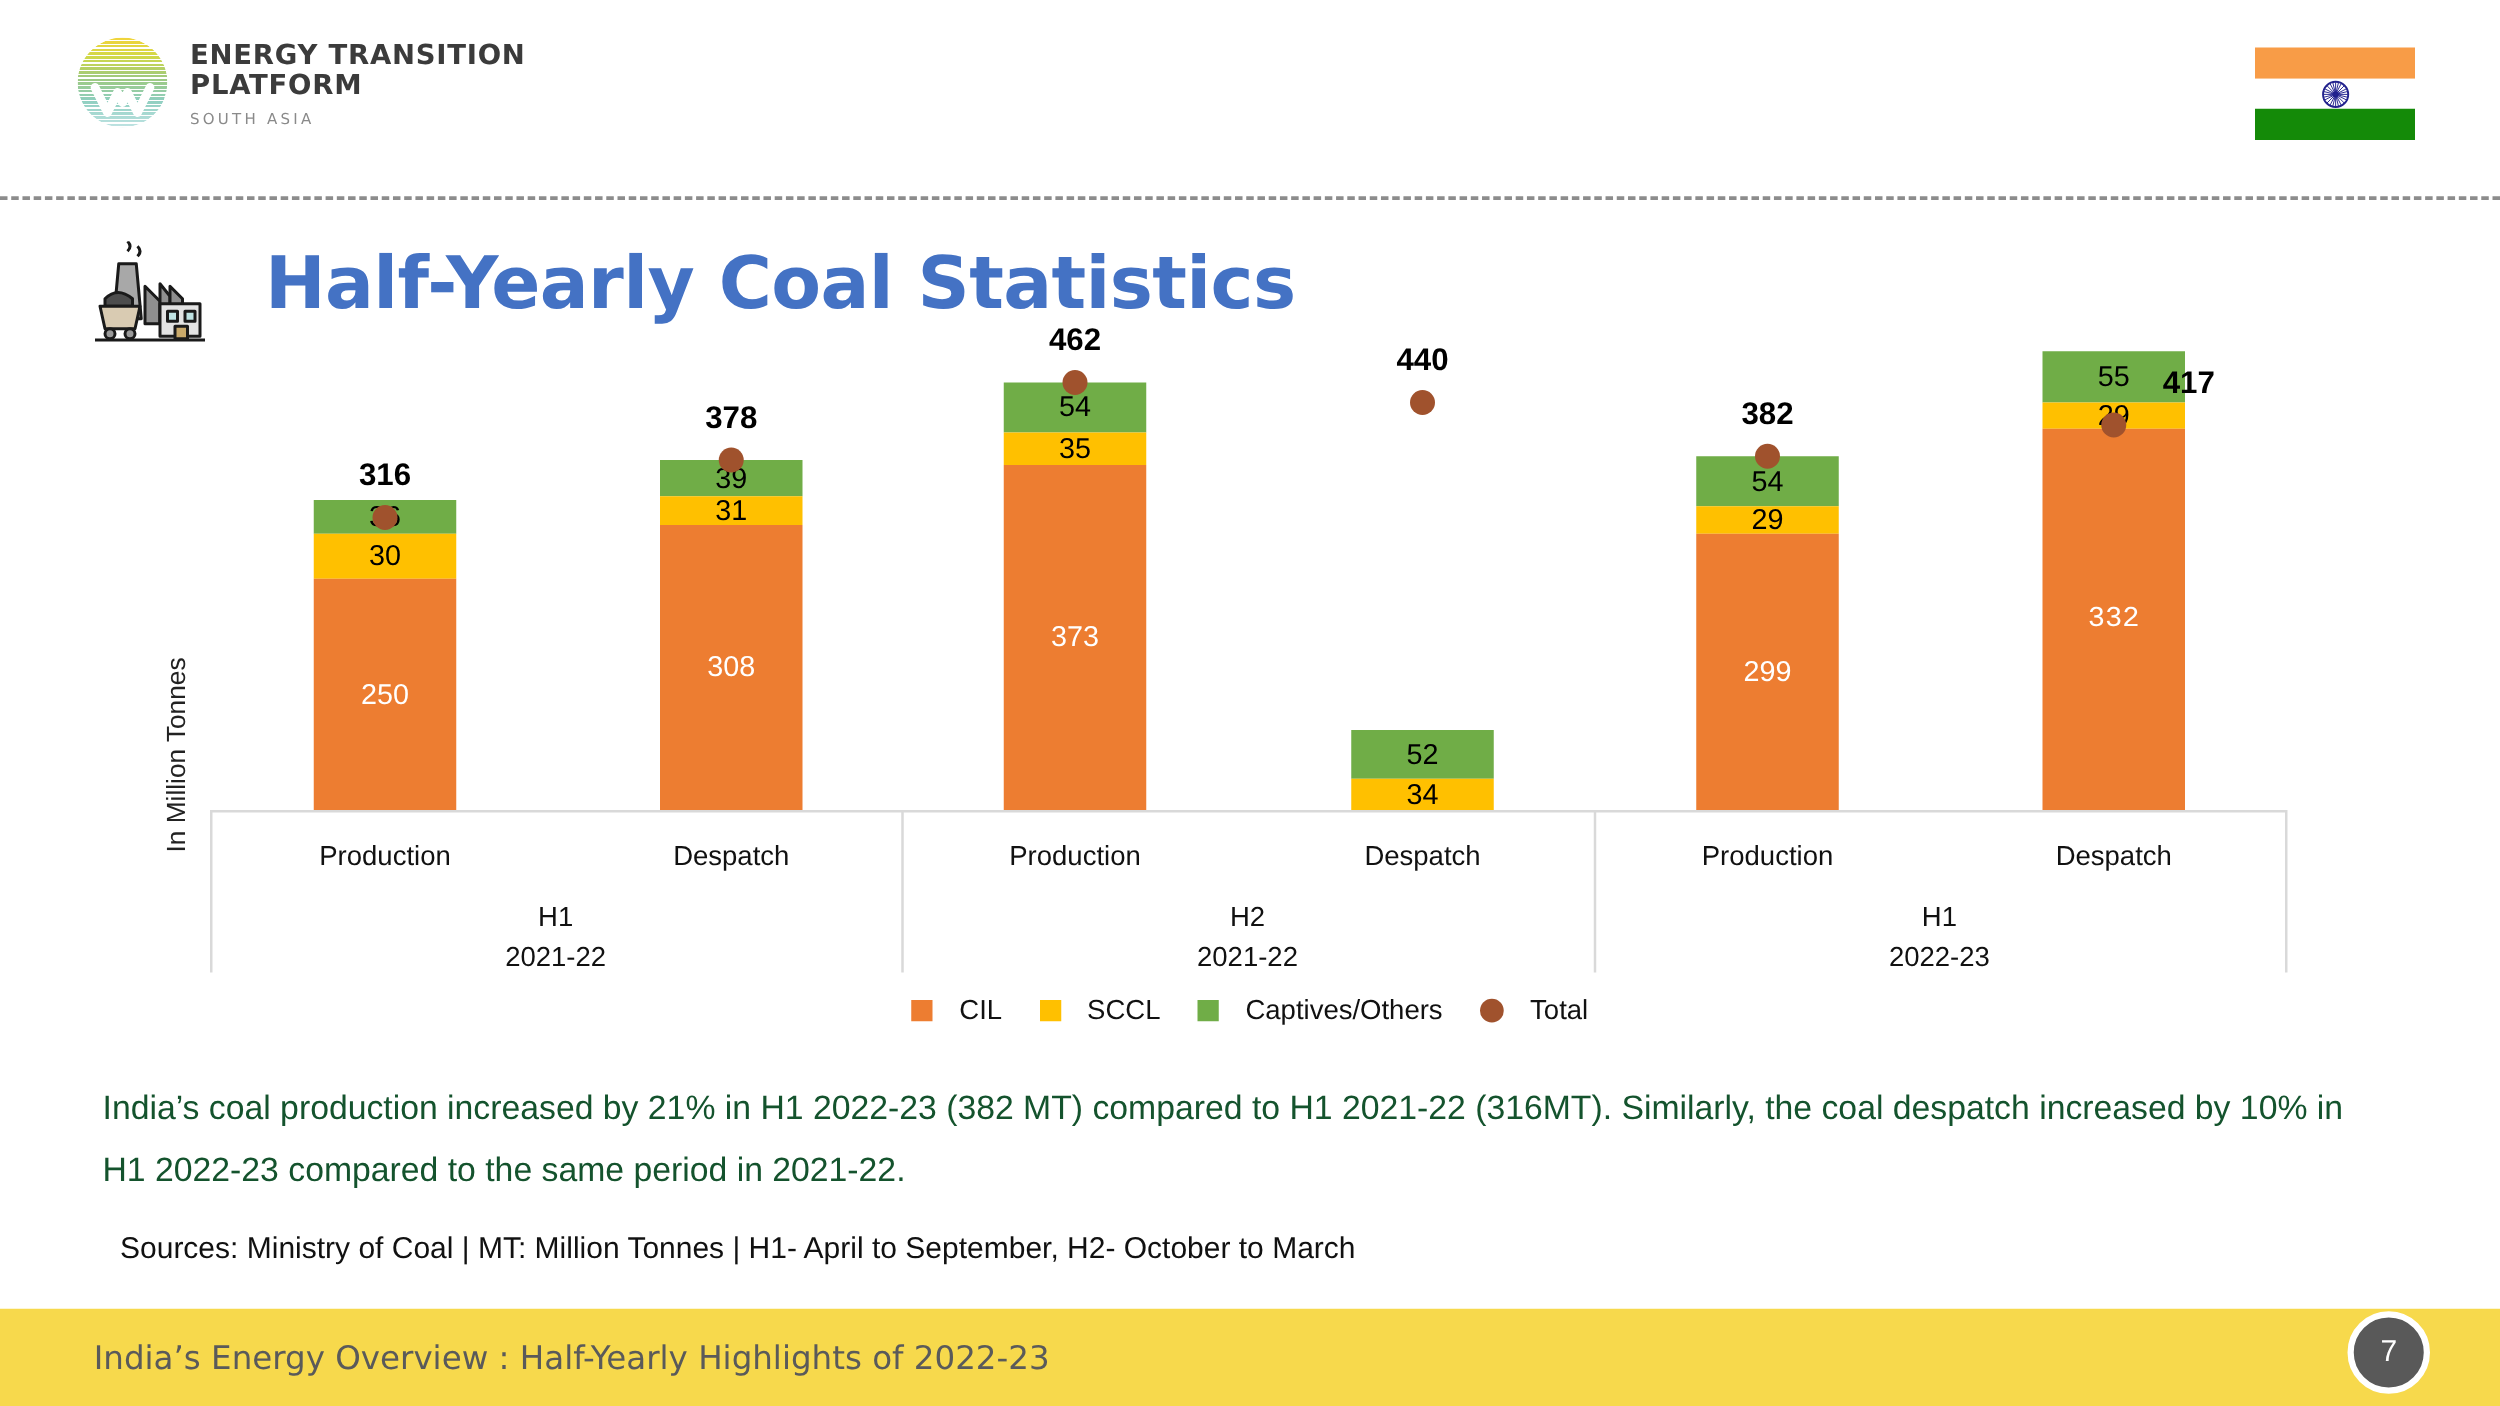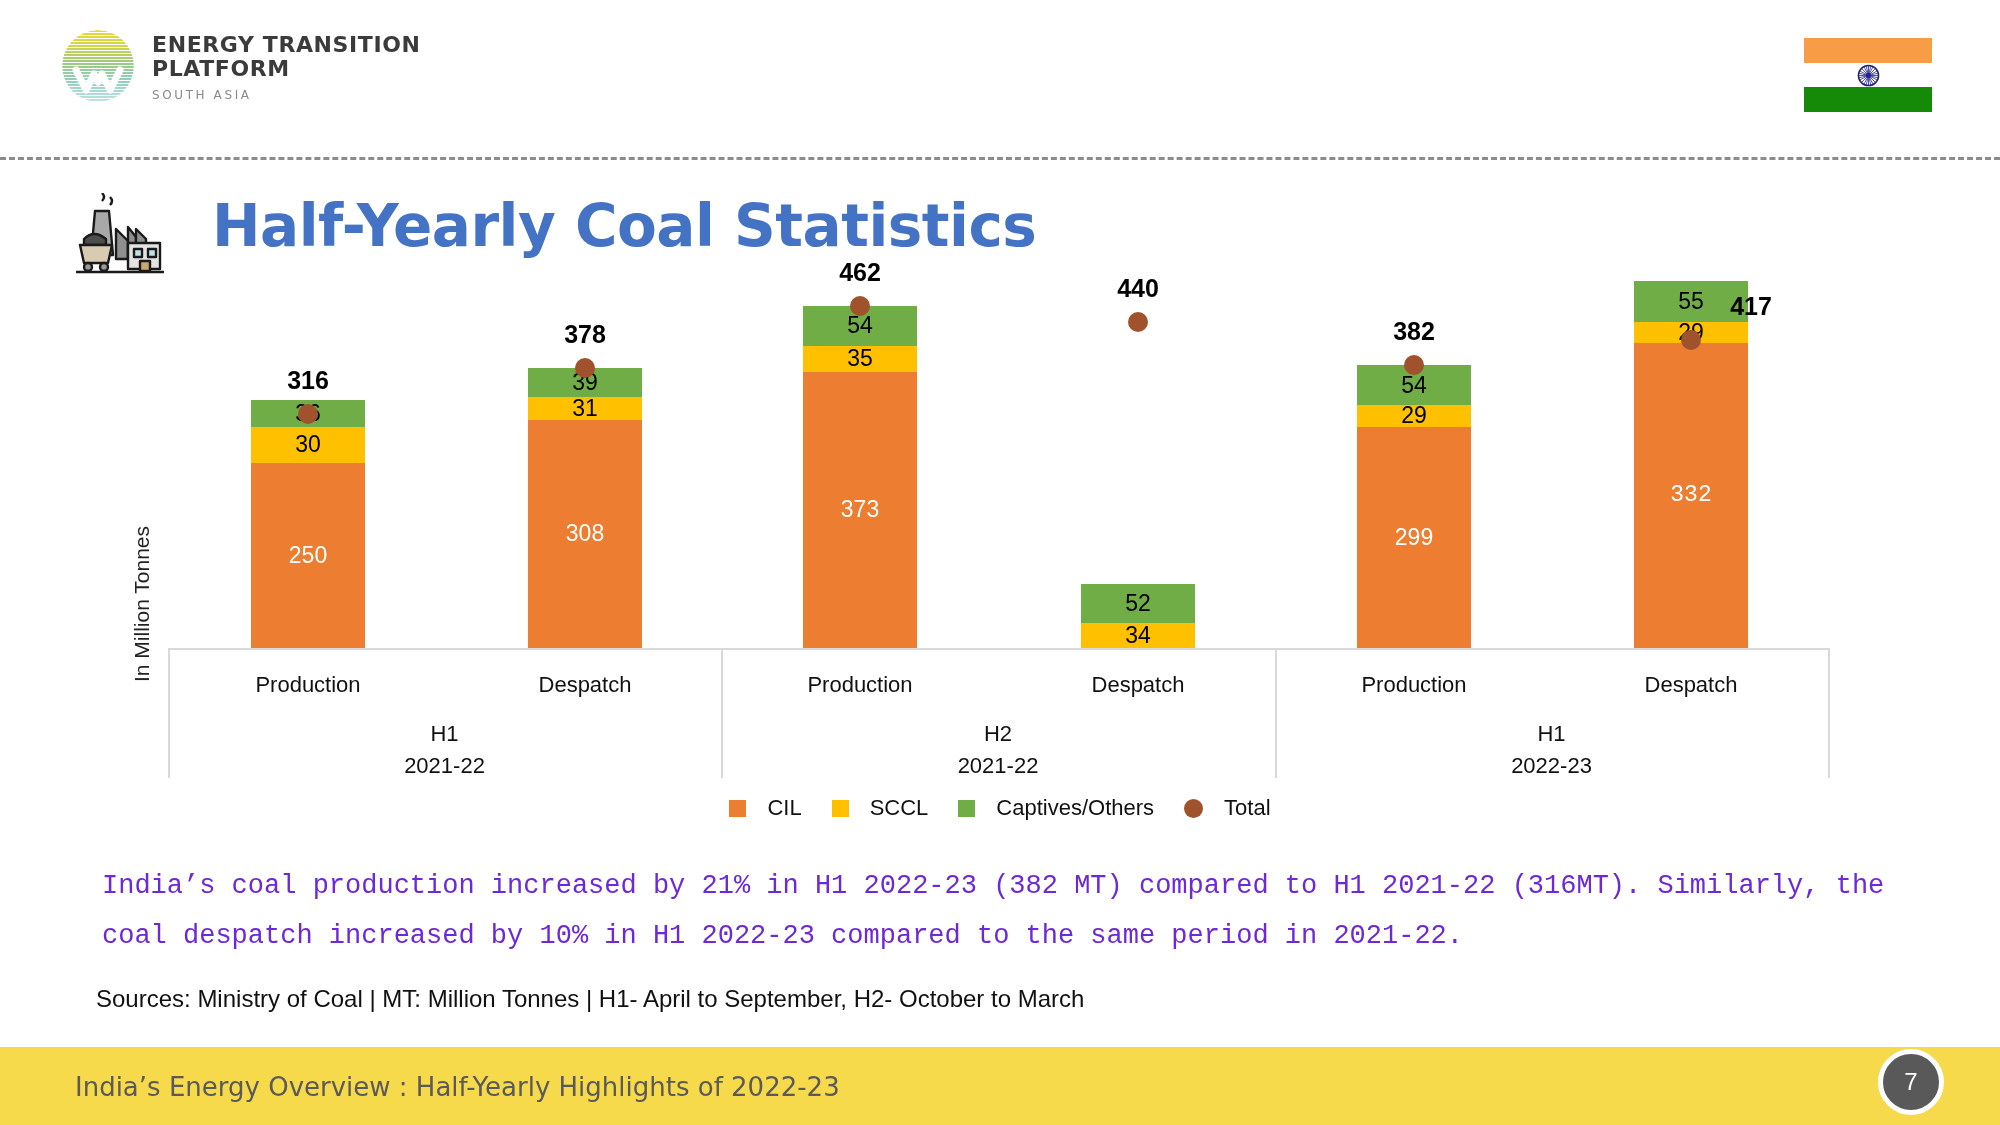--- a/index.html
+++ b/index.html
@@ -100,22 +100,22 @@
     position:absolute;left:0;top:795px;width:2000px;
     display:flex;justify-content:center;align-items:center;gap:30px;
     font-size:22px;color:#111;
   }
   .lg{display:flex;align-items:center;gap:21px;}
   .lg-sw{width:17px;height:17px;}
   .lg-dot{width:19px;height:19px;border-radius:50%;background:#A0522D;}
 
   
   #body-text{
-    position:absolute;left:102px;top:862px;width:1830px;
-    font-size:27px;line-height:1.85;color:#6d28d9;font-family:Liberation Mono, monospace;
+    position:absolute;left:82px;top:862px;width:1830px;
+    font-size:27px;line-height:1.85;color:#14532d;
   }
   #sources{
     position:absolute;left:96px;top:985px;
     font-size:24px;color:#111;
   }
 
   
   #footer{
     position:absolute;left:0;top:1047px;width:2000px;height:78px;background:#F7D94C;
   }

